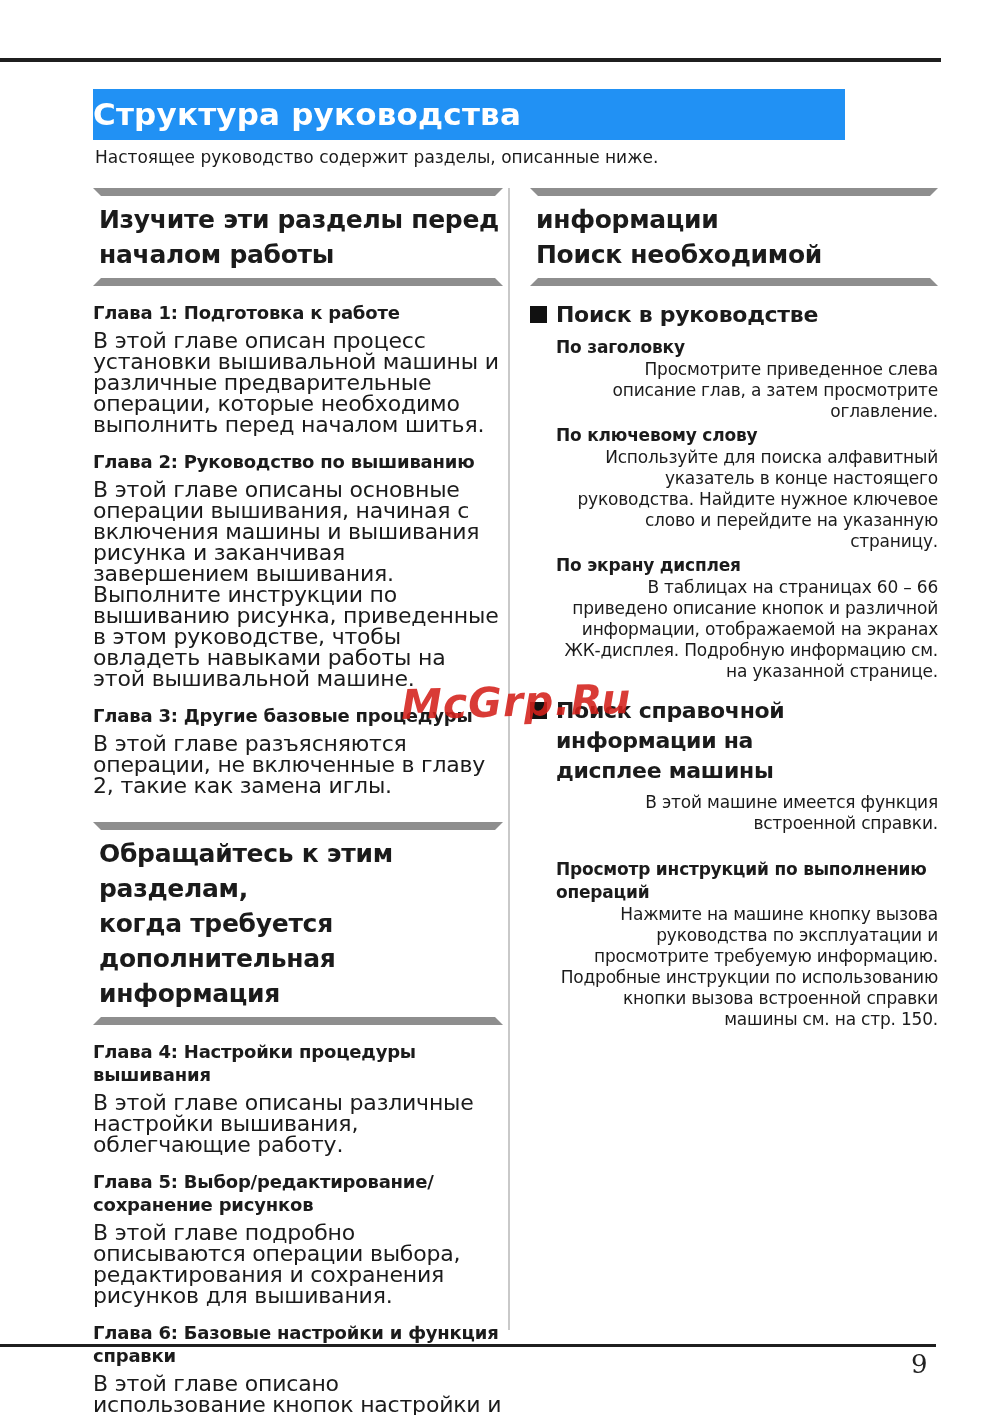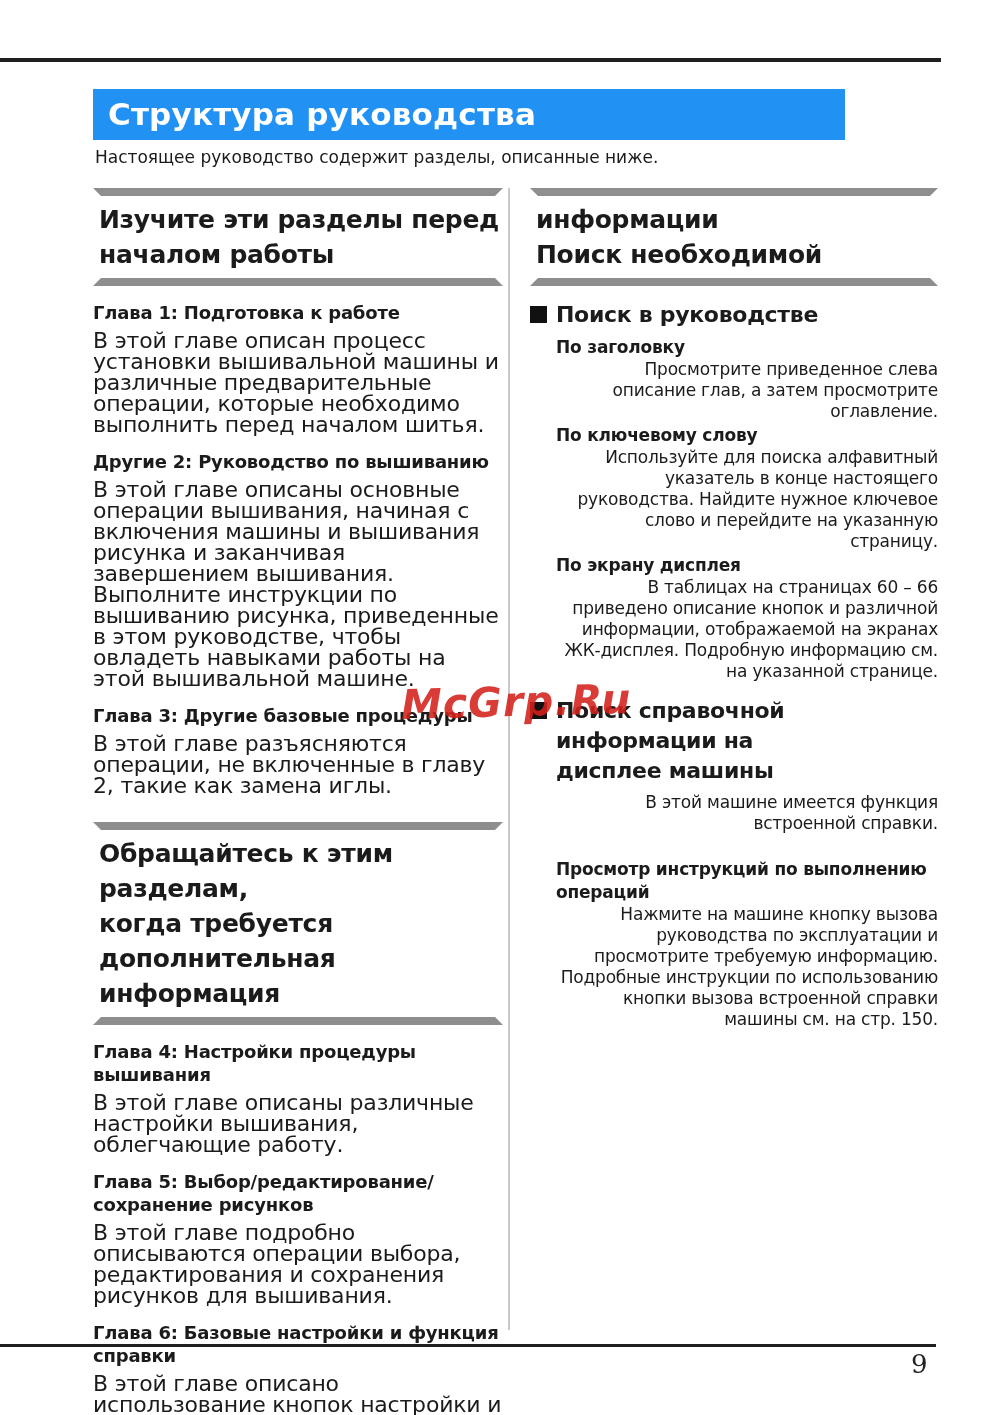--- a/index.html
+++ b/index.html
@@ -21,21 +21,20 @@
     width:936px; height:3px; background:#1f1f1f;
   }
 
   .title-band {
     position:absolute; left:93px; top:89px;
     width:752px; height:51px;
     background:#2191f4;
     color:#ffffff;
     font-size:31px; font-weight:bold;
     line-height:51px;
-    padding-left:15px;
     box-sizing:border-box;
     letter-spacing:0.2px;
   }
 
   .intro {
     position:absolute; left:95px; top:146px;
     font-size:17px; line-height:22px; margin:0;
   }
 
   .col { position:absolute; top:188px; }
@@ -121,21 +120,21 @@
     <div class="bar top"></div>
     <h2 class="col-header">
       <span>Изучите эти разделы перед</span>
       <span>началом работы</span>
     </h2>
     <div class="bar bottom"></div>
 
     <h3 class="chapter-title">Глава 1: Подготовка к работе</h3>
     <p class="chapter-body">В этой главе описан процесс установки вышивальной машины и различные предварительные операции, которые необходимо выполнить перед началом шитья.</p>
 
-    <h3 class="chapter-title">Другие 2: Руководство по вышиванию</h3>
+    <h3 class="chapter-title">Глава 2: Руководство по вышиванию</h3>
     <p class="chapter-body">В этой главе описаны основные операции вышивания, начиная с включения машины и вышивания рисунка и заканчивая завершением вышивания. Выполните инструкции по вышиванию рисунка, приведенные в этом руководстве, чтобы овладеть навыками работы на этой вышивальной машине.</p>
 
     <h3 class="chapter-title">Глава 3: Другие базовые процедуры</h3>
     <p class="chapter-body">В этой главе разъясняются операции, не включенные в главу 2, такие как замена иглы.</p>
   </section>
 
   <section class="section2">
     <div class="bar top"></div>
     <h2 class="col-header">
       <span>Обращайтесь к этим разделам,</span>

